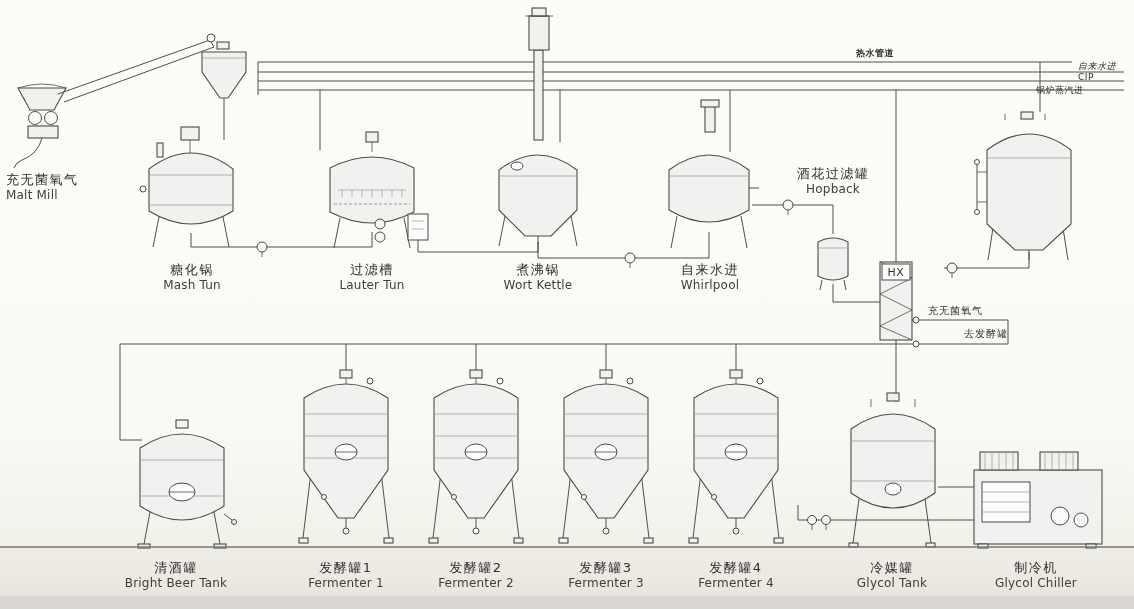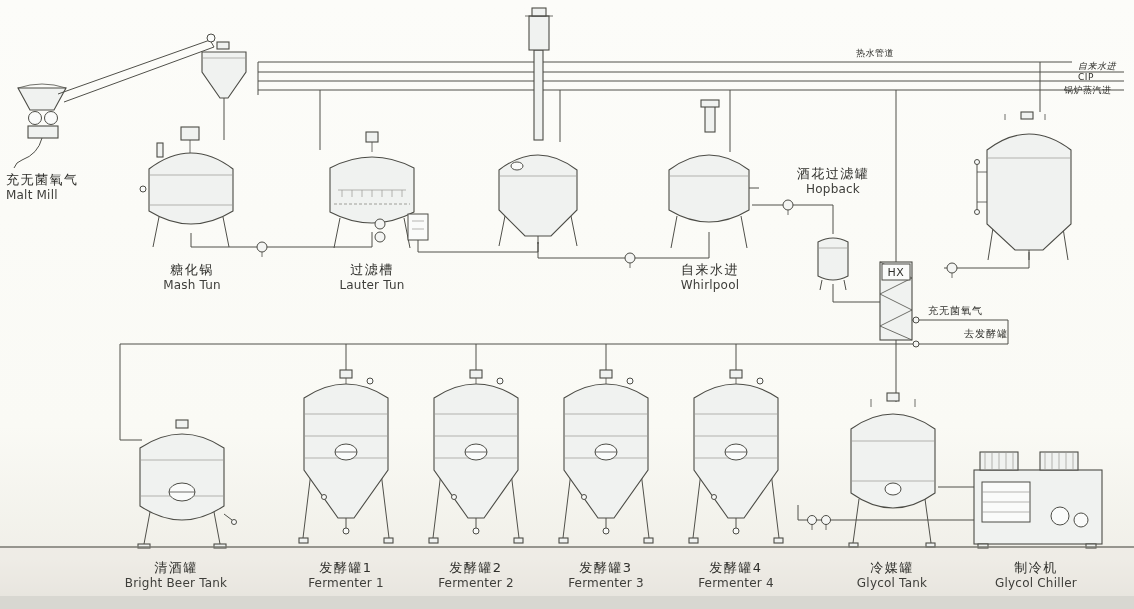--- a/index.html
+++ b/index.html
@@ -295,20 +295,24 @@
 <div class="lbl" style="left:122px;top:262px;width:140px;">
   <span class="zh">糖化锅</span>
   <span class="en">Mash Tun</span>
 </div>
 
 <div class="lbl" style="left:302px;top:262px;width:140px;">
   <span class="zh">过滤槽</span>
   <span class="en">Lauter Tun</span>
 </div>
 
+<div class="lbl" style="left:468px;top:262px;width:140px;">
+  <span class="zh">煮沸锅</span>
+  <span class="en">Wort Kettle</span>
+</div>
 
 <div class="lbl" style="left:640px;top:262px;width:140px;">
   <span class="zh">自来水进</span>
   <span class="en">Whirlpool</span>
 </div>
 
 <div class="lbl" style="left:763px;top:166px;width:140px;">
   <span class="zh">酒花过滤罐</span>
   <span class="en">Hopback</span>
 </div>
@@ -342,21 +346,21 @@
 <div class="lbl" style="left:822px;top:560px;width:140px;">
   <span class="zh">冷媒罐</span>
   <span class="en">Glycol Tank</span>
 </div>
 
 <div class="lbl" style="left:966px;top:560px;width:140px;">
   <span class="zh">制冷机</span>
   <span class="en">Glycol Chiller</span>
 </div>
 
-<div class="ann ann-small" style="left:856px;top:47px;">热水管道</div>
+<div class="ann ann-small" style="left:856px;top:47px;font-weight:bold;">热水管道</div>
 <div class="ann ann-small" style="left:1078px;top:60px;font-style:italic;">自来水进</div>
 <div class="ann ann-small" style="left:1078px;top:72px;">CIP</div>
-<div class="ann ann-small" style="left:1064px;top:84px;text-align:center;">锅炉蒸汽进</div>
+<div class="ann ann-small" style="left:1036px;top:84px;text-align:center;">锅炉蒸汽进</div>
 <div class="ann ann-hx" style="left:881px;top:266px;">HX</div>
 <div class="ann" style="left:928px;top:304px;text-align:right;">充无菌氧气</div>
 <div class="ann" style="left:964px;top:327px;">去发酵罐</div>
 
 </div>
 
 </body></html>

